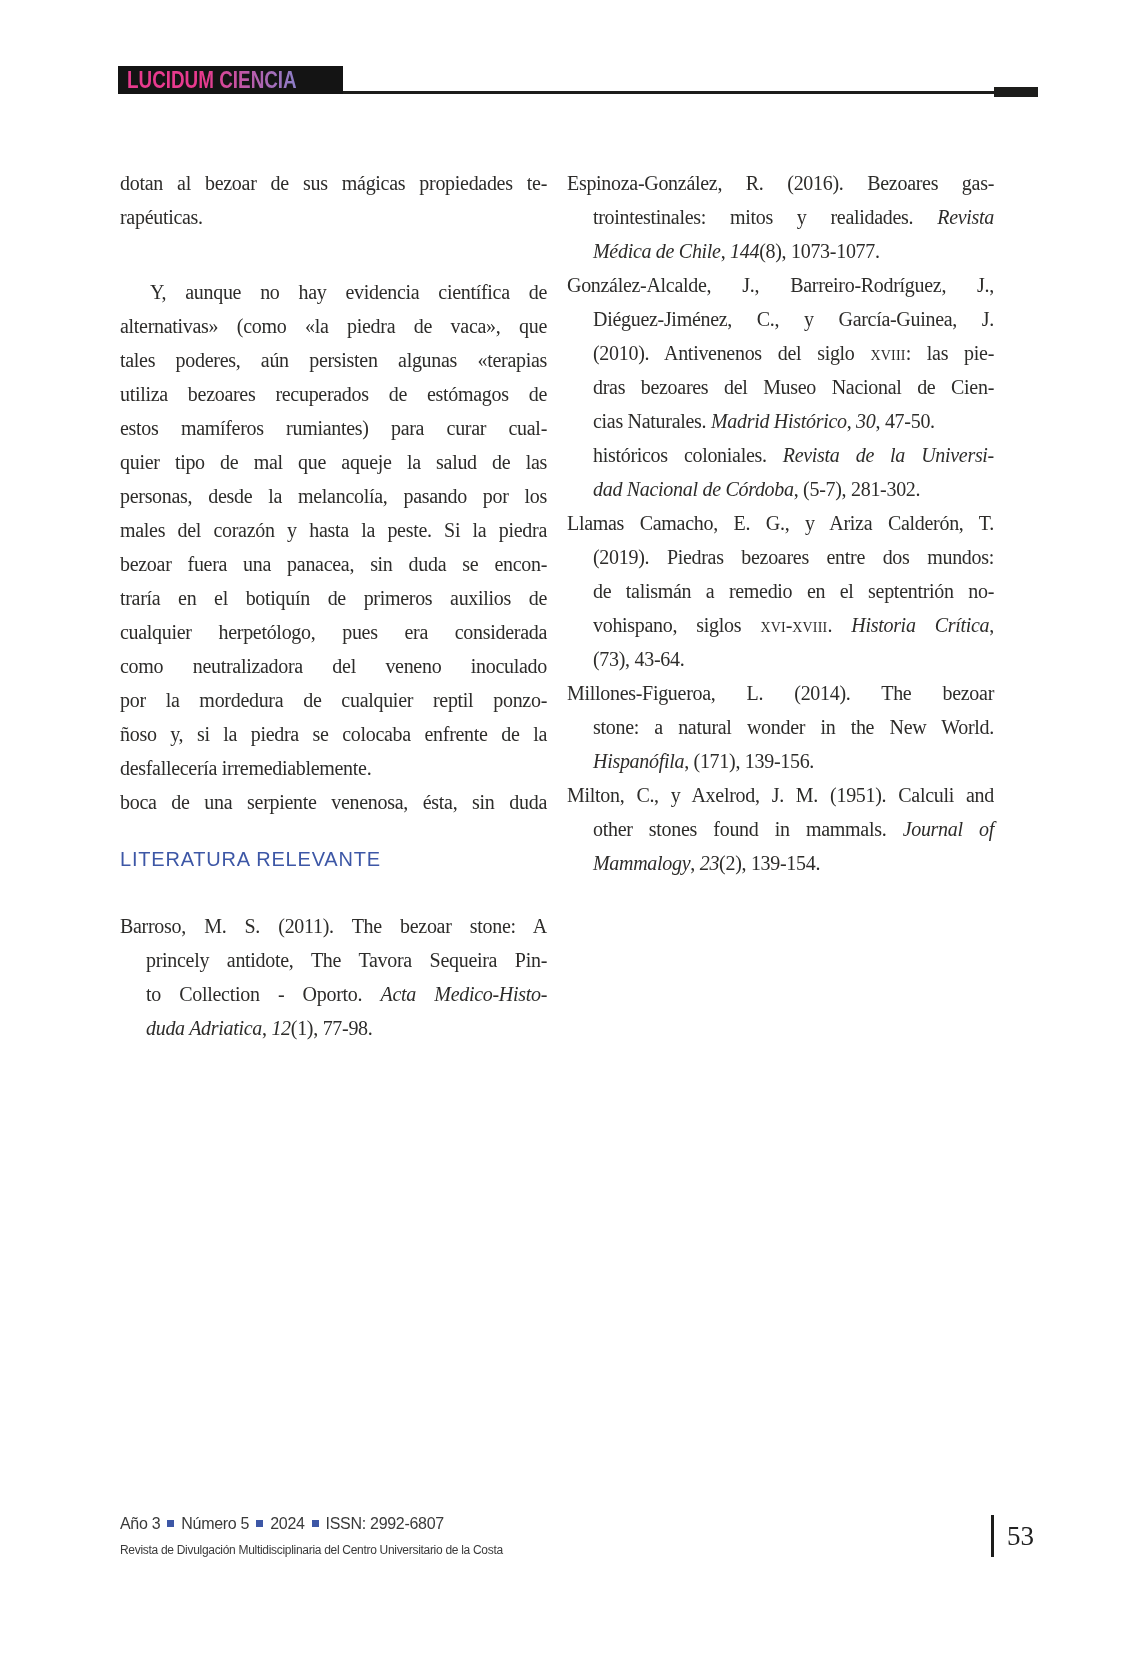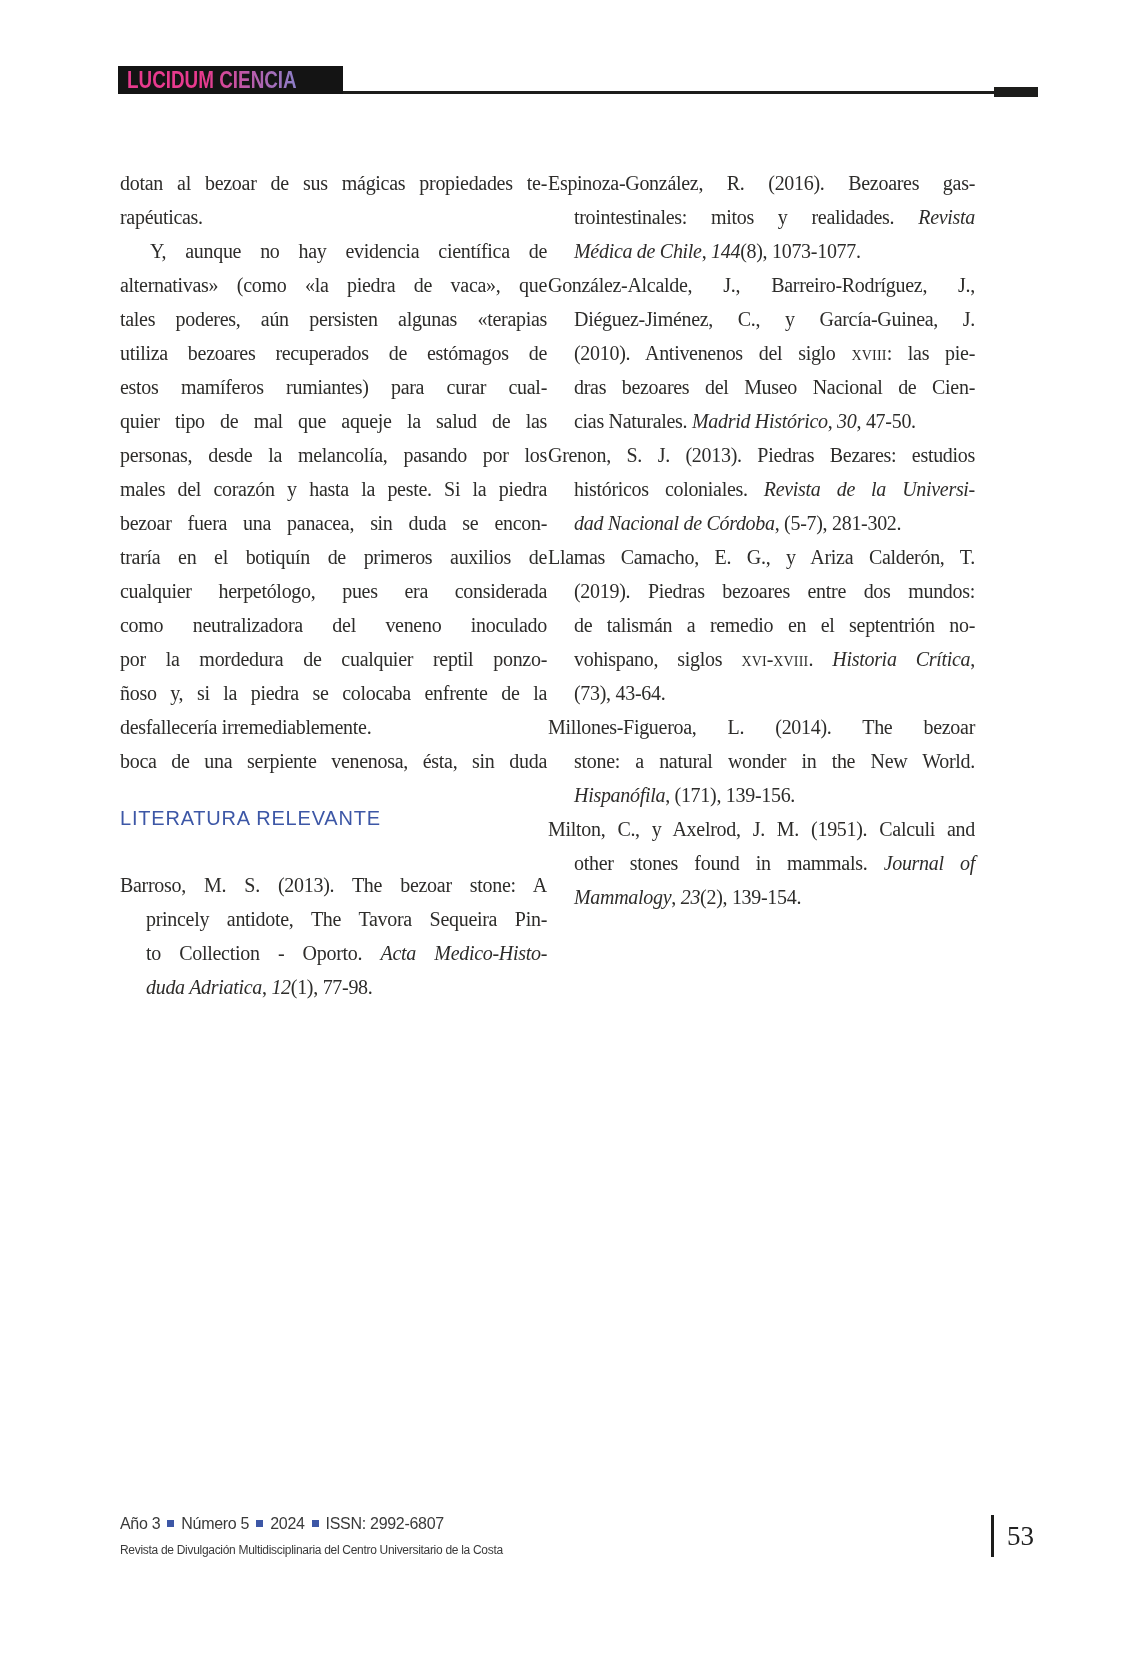--- a/index.html
+++ b/index.html
@@ -50,34 +50,34 @@
     background: var(--rule-black, #1d1d1b);
   }
 
   
   .col {
     position: absolute;
     top: 166px;
     color: var(--body-text, #2d2c2a);
   }
   .col-left  { left: 120px; width: 427px; }
-  .col-right { left: 548px; width: 427px; }
+  .col-right { left: 567px; width: 427px; }
 
   .line {
     font-family: "Liberation Serif", serif;
     font-size: 20px;
     line-height: 34px;
     letter-spacing: -0.3px;
     white-space: nowrap;
     text-align: justify;
     text-align-last: justify;
   }
   .line.last { text-align-last: left; }
   .block.ref .line:not(.first) { padding-left: 26px; }
-  .block.para-indent .line.first { text-indent: 30px; }
+  .block.para-indent .line.first { text-indent: 30px; margin-top: 41px; }
   .line em { font-style: italic; }
   .line .sc { font-variant: small-caps; letter-spacing: 0.2px; }
 
   .section-heading {
     margin: 25px 0 35px 0;
     font-family: "Liberation Sans", sans-serif;
     font-weight: 400;
     font-size: 20px;
     line-height: 30px;
     letter-spacing: 0.8px;
@@ -157,41 +157,40 @@
         <div class="line">traría en el botiquín de primeros auxilios de</div>
         <div class="line">cualquier herpetólogo, pues era considerada</div>
         <div class="line">como neutralizadora del veneno inoculado</div>
         <div class="line">por la mordedura de cualquier reptil ponzo-</div>
         <div class="line">ñoso y, si la piedra se colocaba enfrente de la</div>
         <div class="line last">desfallecería irremediablemente.</div>
         <div class="line">boca de una serpiente venenosa, ésta, sin duda</div>
       </div>
       <h2 class="section-heading">LITERATURA RELEVANTE</h2>
       <div class="block ref">
-        <div class="line first">Barroso, M. S. (2013). The bezoar stone: A</div>
+        <div class="line first">Barroso, M. S. (2011). The bezoar stone: A</div>
         <div class="line">princely antidote, The Tavora Sequeira Pin-</div>
         <div class="line">to Collection - Oporto. <em>Acta Medico-Histo-</em></div>
         <div class="line last"><em>duda Adriatica</em>, <em>12</em>(1), 77-98.</div>
       </div>
     </div>
   <div class="col col-right" id="col-right">
       <div class="block ref">
         <div class="line first">Espinoza-González, R. (2016). Bezoares gas-</div>
         <div class="line">trointestinales: mitos y realidades. <em>Revista</em></div>
         <div class="line last"><em>Médica de Chile</em>, <em>144</em>(8), 1073-1077.</div>
       </div>
       <div class="block ref">
         <div class="line first">González-Alcalde, J., Barreiro-Rodríguez, J.,</div>
         <div class="line">Diéguez-Jiménez, C., y García-Guinea, J.</div>
         <div class="line">(2010). Antivenenos del siglo <span class="sc">xviii</span>: las pie-</div>
         <div class="line">dras bezoares del Museo Nacional de Cien-</div>
         <div class="line last">cias Naturales. <em>Madrid Histórico</em>, <em>30</em>, 47-50.</div>
       </div>
       <div class="block ref">
-        <div class="line first">Grenon, S. J. (2013). Piedras Bezares: estudios</div>
         <div class="line">históricos coloniales. <em>Revista de la Universi-</em></div>
         <div class="line last"><em>dad Nacional de Córdoba</em>, (5-7), 281-302.</div>
       </div>
       <div class="block ref">
         <div class="line first">Llamas Camacho, E. G., y Ariza Calderón, T.</div>
         <div class="line">(2019). Piedras bezoares entre dos mundos:</div>
         <div class="line">de talismán a remedio en el septentrión no-</div>
         <div class="line">vohispano, siglos <span class="sc">xvi</span>-<span class="sc">xviii</span>. <em>Historia Crítica</em>,</div>
         <div class="line last">(73), 43-64.</div>
       </div>

